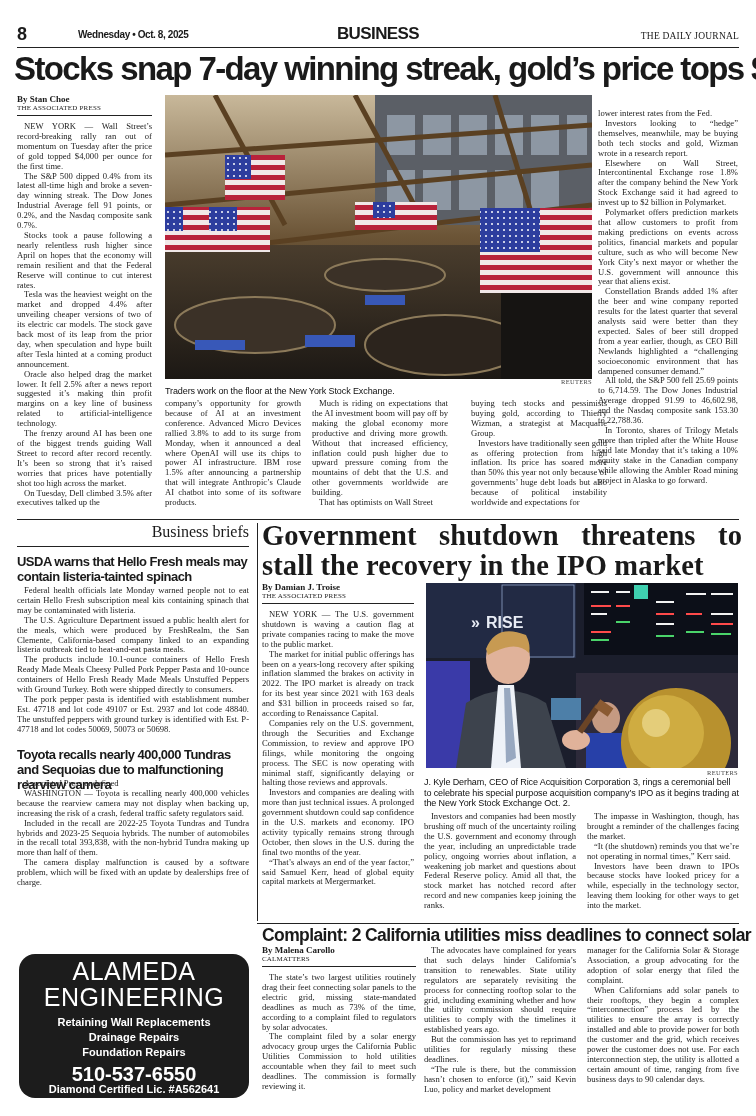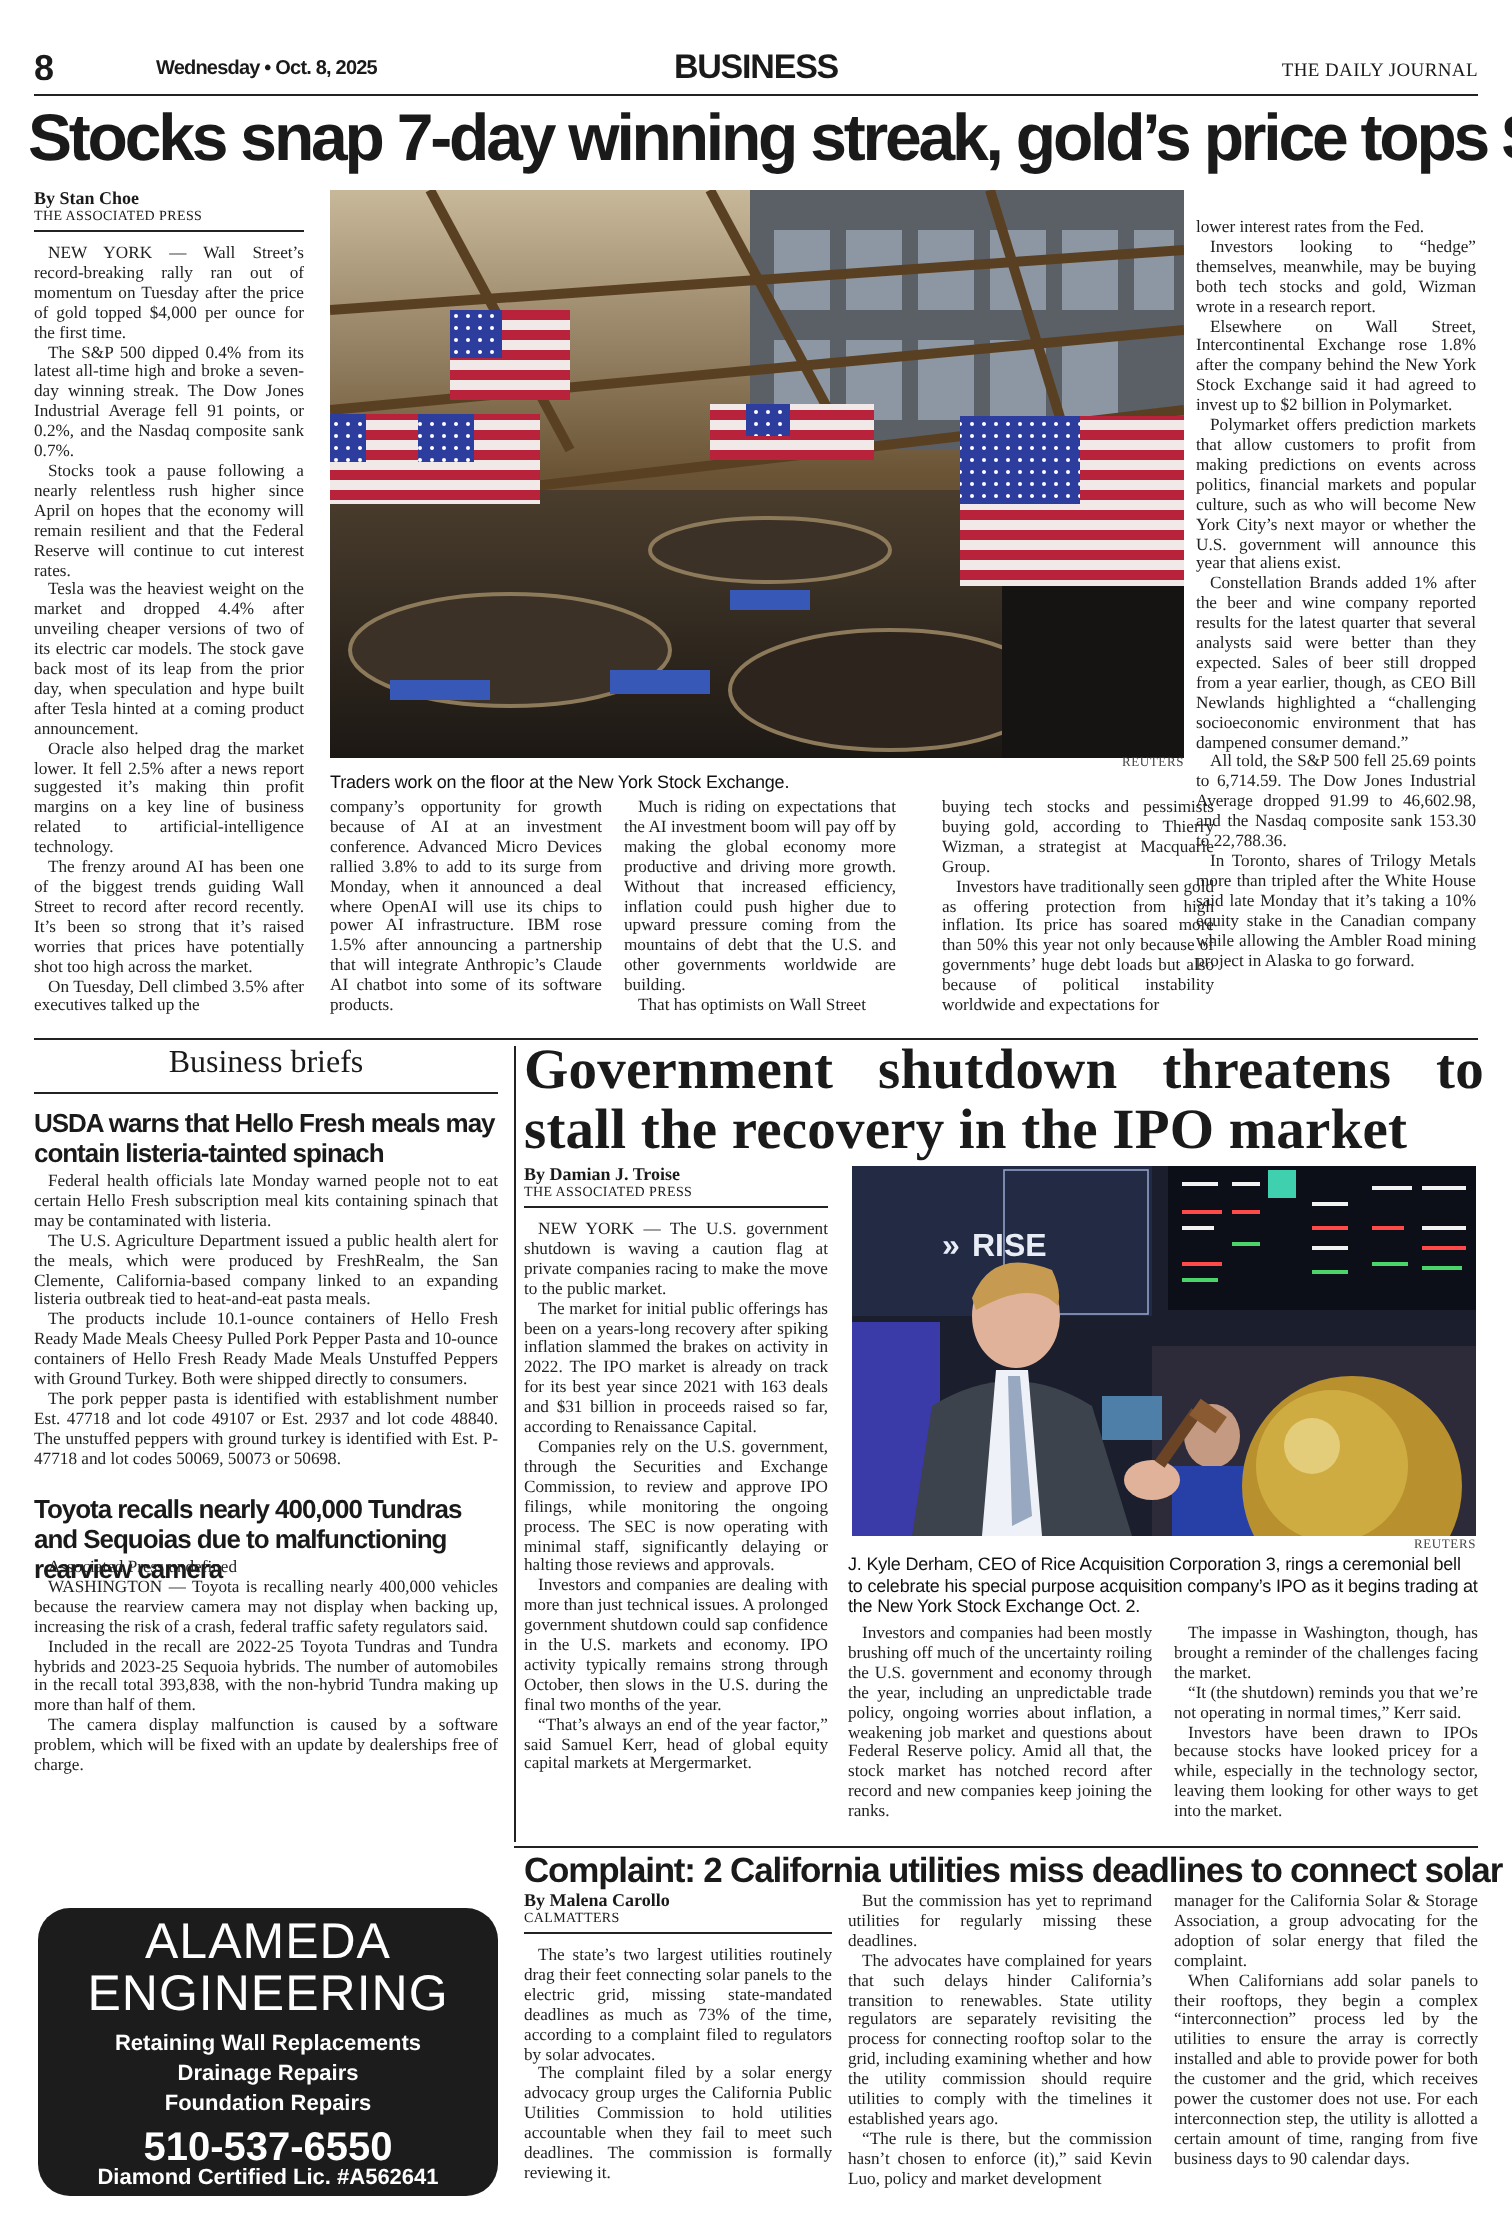--- a/index.html
+++ b/index.html
@@ -29,21 +29,21 @@
   #s1-credit { left: 500px; top: 378px; width: 92px; }
   #s1-caption { left: 165px; top: 386px; width: 420px; }
   #s1-col2 { left: 165px; top: 399px; width: 136px; }
   #s1-col3 { left: 312px; top: 399px; width: 136px; }
   #s1-col4 { left: 456px; top: 399px; width: 136px; margin-left: 15px; }
   #s1-col5 { left: 598px; top: 93px; width: 140px; margin-top: 16px; }
 
   #rule-mid { left: 17px; top: 519px; width: 722px; height: 1.2px; background: #222; }
 
   
-  #briefs-title { left: 17px; top: 521px; width: 232px; text-align: center; font-family: "Liberation Serif", serif; font-size: 16px; line-height: 22px; padding-bottom: 3px; border-bottom: 1.3px solid #222; }
+  #briefs-title { left: 17px; top: 521px; width: 232px; text-align: right; font-family: "Liberation Serif", serif; font-size: 16px; line-height: 22px; padding-bottom: 3px; border-bottom: 1.3px solid #222; }
   #brief1-head { left: 17px; top: 554px; width: 232px; font-size: 13px; line-height: 15px; }
   #brief1-body { left: 17px; top: 586px; width: 232px; }
   #brief2-head { left: 17px; top: 747px; width: 236px; font-size: 13px; line-height: 15px; }
   #brief2-body { left: 17px; top: 779px; width: 232px; }
   .brief-text { text-align: justify; }
 
   
   #ad { left: 19px; top: 954px; width: 230px; height: 144px; background: #1c1c1c; color: #fff; text-align: center; font-family: "Liberation Sans", sans-serif; border-radius: 16px; }
   #ad-l1 { font-size: 25px; line-height: 26px; margin-top: 4px; letter-spacing: 0.5px; }
   #ad-l2 { font-size: 25px; line-height: 26px; letter-spacing: 0.5px; }
@@ -302,20 +302,20 @@
 <h2 id="s3-headline" class="abs cond">Complaint: 2 California utilities miss deadlines to connect solar panels</h2>
 <div id="s3-col1" class="abs">
   <div class="byline-name">By Malena Carollo</div>
   <div class="byline-org">CALMATTERS</div>
   <div class="body-text">
       <p>The state’s two largest utilities routinely drag their feet connecting solar panels to the electric grid, missing state-mandated deadlines as much as 73% of the time, according to a complaint filed to regulators by solar advocates.</p>
       <p>The complaint filed by a solar energy advocacy group urges the California Public Utilities Commission to hold utilities accountable when they fail to meet such deadlines. The commission is formally reviewing it.</p>
     </div>
 </div>
 <div id="s3-col2" class="abs body-text">
+    <p>The advocates have complained for years that such delays hinder California’s transition to renewables. State utility regulators are separately revisiting the process for connecting rooftop solar to the grid, including examining whether and how the utility commission should require utilities to comply with the timelines it established years ago.</p>
     <p>But the commission has yet to reprimand utilities for regularly missing these deadlines.</p>
-    <p>The advocates have complained for years that such delays hinder California’s transition to renewables. State utility regulators are separately revisiting the process for connecting rooftop solar to the grid, including examining whether and how the utility commission should require utilities to comply with the timelines it established years ago.</p>
     <p>“The rule is there, but the commission hasn’t chosen to enforce (it),” said Kevin Luo, policy and market development</p>
   </div>
 <div id="s3-col3" class="abs body-text">
     <p style="text-indent: 0px;">manager for the California Solar &amp; Storage Association, a group advocating for the adoption of solar energy that filed the complaint.</p>
     <p>When Californians add solar panels to their rooftops, they begin a complex “interconnection” process led by the utilities to ensure the array is correctly installed and able to provide power for both the customer and the grid, which receives power the customer does not use. For each interconnection step, the utility is allotted a certain amount of time, ranging from five business days to 90 calendar days.</p>
   </div>
 
 </body></html>

